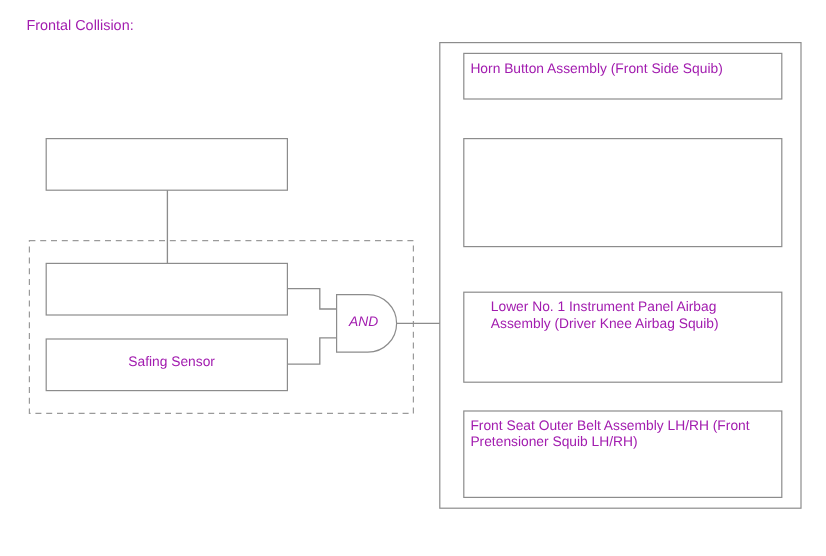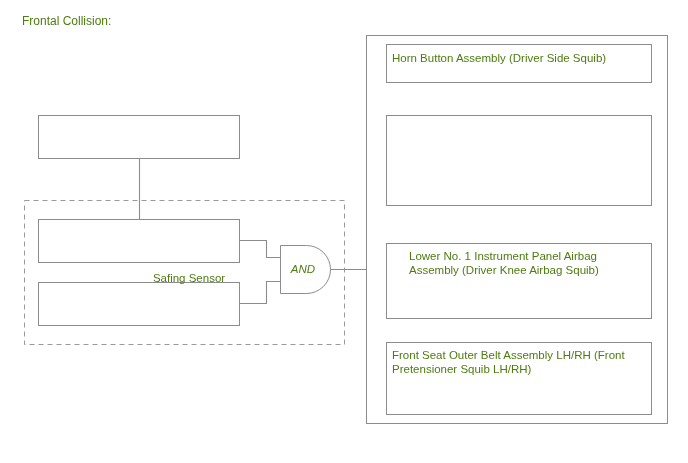--- a/index.html
+++ b/index.html
@@ -49,21 +49,21 @@
   .gate-shape {
     fill: #ffffff;
     stroke: #8c8c8c;
     stroke-width: 1;
   }
   .lbl {
     position: absolute;
     font-family: "Liberation Sans", sans-serif;
     font-size: 11.5px;
     line-height: 14px;
-    color: #4d7c0f;
+    color: #a21caf;
     white-space: pre-wrap;
   }
   .title-lbl {
     font-size: 12px;
   }
   .centered-lbl {
     text-align: center;
   }
 </style>
 </head>
@@ -97,25 +97,25 @@
     <path class="gate-shape" d="M 280.5 245.5 L 306.5 245.5 A 24 24 0 0 1 306.5 293.5 L 280.5 293.5 Z"></path>
 
     <path class="wire" d="M 330.5 269.5 L 366.5 269.5"></path>
 
   </svg>
 
   <div class="lbl title-lbl" style="left:22px; top:14px;">Frontal Collision:</div>
 
 
 
-  <div class="lbl centered-lbl" style="left:40px; top:271px; width:206px;padding-left:46px;">Safing Sensor</div>
+  <div class="lbl centered-lbl" style="left:40px; top:295px; width:206px;">Safing Sensor</div>
 
   <div class="lbl centered-lbl" style="left:283px; top:262px; width:40px;font-style:italic;">AND</div>
 
 
-  <div class="lbl" style="left:392px; top:51px; width:252px;">Horn Button Assembly (Driver Side Squib)</div>
+  <div class="lbl" style="left:392px; top:51px; width:252px;">Horn Button Assembly (Front Side Squib)</div>
 
 
   <div class="lbl" style="left:409px; top:249px; width:225px;">Lower No. 1 Instrument Panel Airbag Assembly (Driver Knee Airbag Squib)</div>
 
   <div class="lbl" style="left:392px; top:348px; width:238px;">Front Seat Outer Belt Assembly LH/RH (Front Pretensioner Squib LH/RH)</div>
 
 </div>
 
 </body></html>

